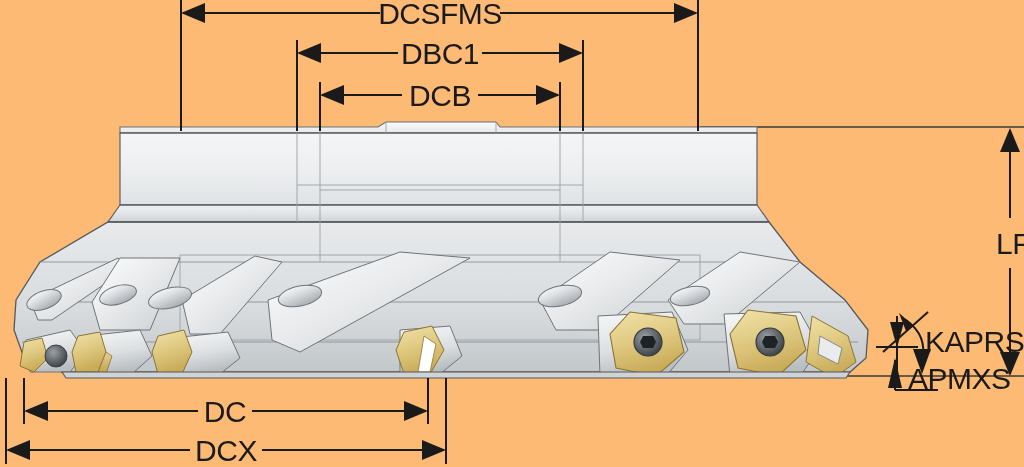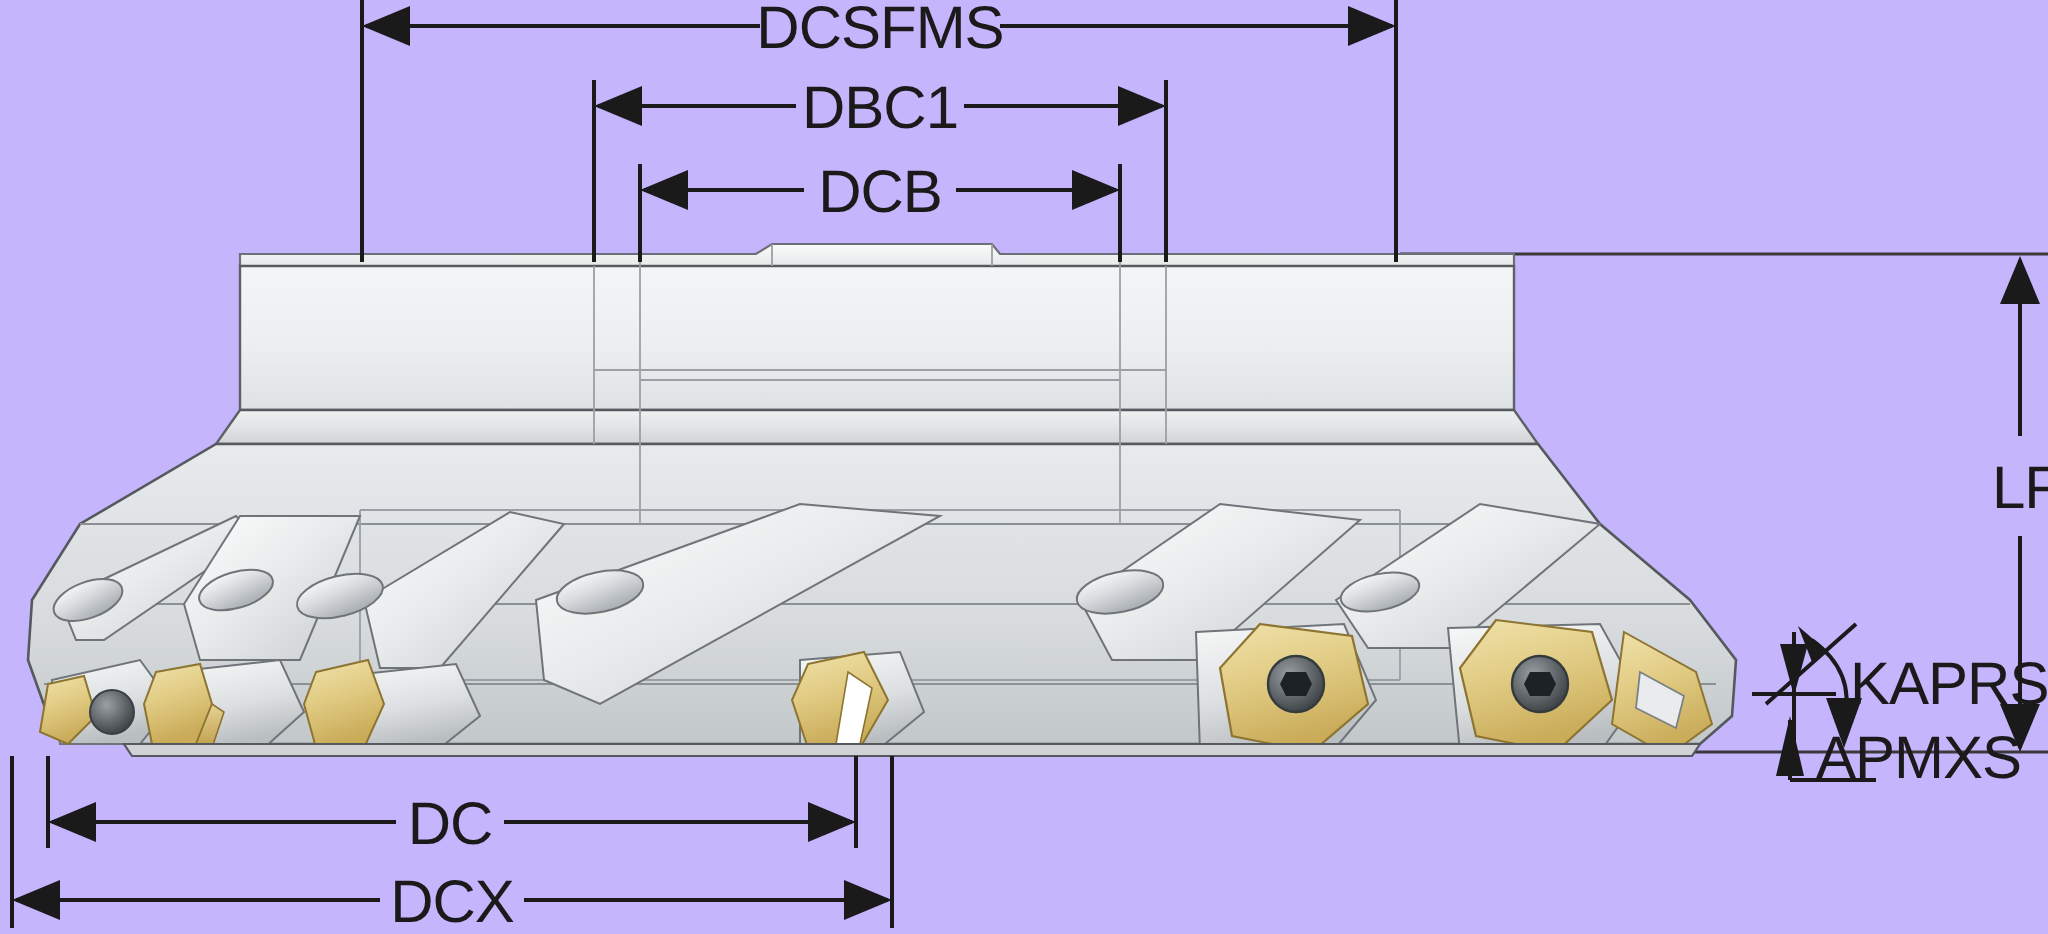--- a/index.html
+++ b/index.html
@@ -4,21 +4,21 @@
 <style>
   html, body {
     margin: 0;
     padding: 0;
     background: #ffffff;
   }
   #stage {
     position: relative;
     width: 1024px;
     height: 467px;
-    background: #c4b5fd;
+    background: #fdba74;
     overflow: hidden;
     font-family: "Liberation Sans", sans-serif;
   }
   #stage svg {
     position: absolute;
     left: 0;
     top: 0;
   }
   .dim-label {
     font-family: "Liberation Sans", sans-serif;

